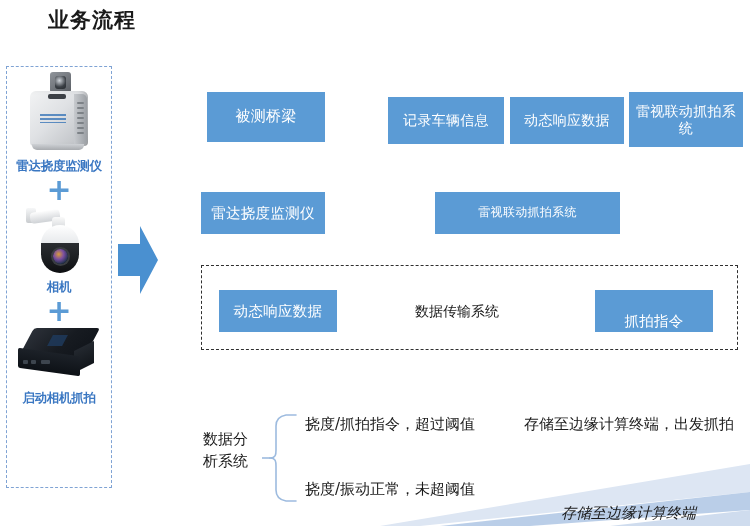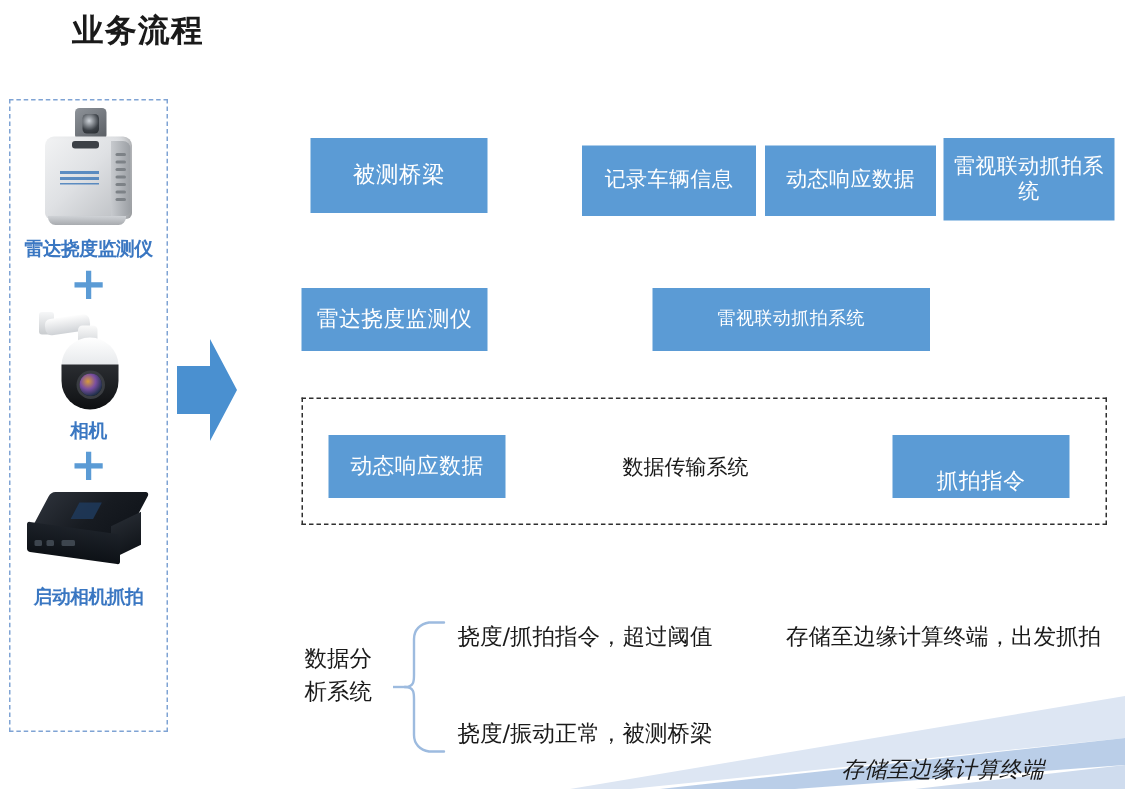--- a/index.html
+++ b/index.html
@@ -356,16 +356,16 @@
 
   <svg class="brace-svg" width="40" height="92" viewBox="0 0 40 92">
     <path d="M0,46 L8,46" stroke="#9dbbdf" stroke-width="1.6" fill="none"></path>
     <path d="M8,46 C14,46 14,42 14,38 L14,14 C14,8 18,4 24,3 L34,3" stroke="#9dbbdf" stroke-width="1.6" fill="none" stroke-linecap="round"></path>
     <path d="M8,46 C14,46 14,50 14,54 L14,78 C14,84 18,88 24,89 L34,89" stroke="#9dbbdf" stroke-width="1.6" fill="none" stroke-linecap="round"></path>
   </svg>
 
   <div class="branch-text" style="left:305px;top:415px;">挠度/抓拍指令，超过阈值</div>
   <div class="branch-text" style="left:524px;top:415px;">存储至边缘计算终端，出发抓拍</div>
 
-  <div class="branch-text" style="left:305px;top:480px;">挠度/振动正常，被测桥梁</div>
+  <div class="branch-text" style="left:305px;top:480px;">挠度/振动正常，未超阈值</div>
   <div class="branch-text" style="left:561px;top:504px;font-style:italic;">存储至边缘计算终端</div>
 
 </div>
 
 </body></html>

